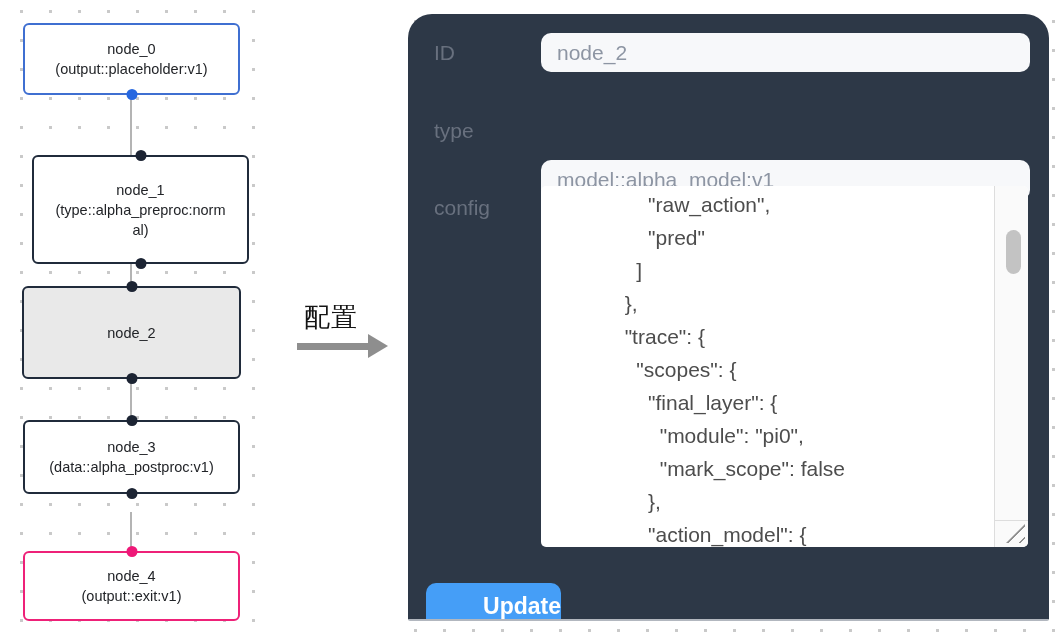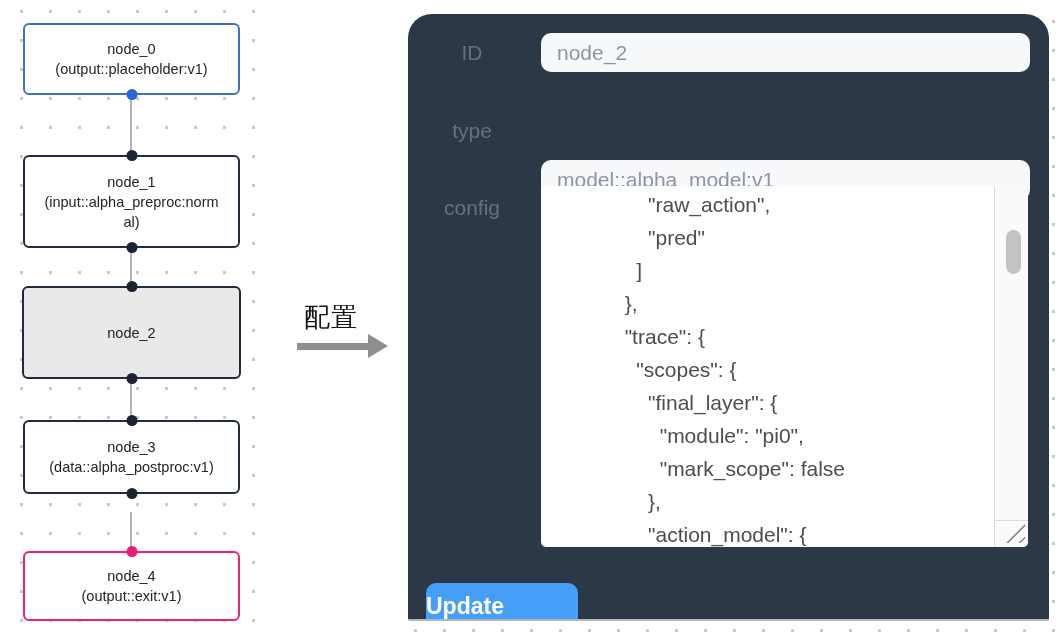--- a/index.html
+++ b/index.html
@@ -35,68 +35,68 @@
   .arrow-shaft { position: absolute; left: 297px; top: 343px; width: 73px; height: 7px;
     background: #8e8e8e; }
   .arrow-head { position: absolute; left: 368px; top: 334px; width: 0; height: 0;
     border-top: 12px solid transparent; border-bottom: 12px solid transparent;
     border-left: 20px solid #8e8e8e; }
 
   
   .panel { position: absolute; left: 13px; top: 14px; width: 641px; height: 607px;
     background: #2d3847; border-radius: 24px 24px 2px 2px; overflow: hidden;
     border-bottom: 2px solid #b2b7bf; }
-  .field-label { position: absolute; left: 0; width: 102px; text-align: center;
+  .field-label { position: absolute; left: 0; width: 102px; text-align: left;
     font-size: 21px; color: #68707e; padding-left: 26px; }
   .panel-input { position: absolute; left: 133px; width: 489px; background: #f7f8fa;
     border: none; outline: none; border-radius: 10px; font-size: 21px; color: #8d95a3;
     padding: 0 16px; font-family: "Liberation Sans", sans-serif; }
 
   .textarea-wrap { position: absolute; left: 133px; top: 172px; width: 487px; height: 361px;
     background: #ffffff; border-radius: 5px; overflow: hidden; }
   .config-text { font-family: "Liberation Sans", sans-serif; font-size: 21px;
     line-height: 33px; color: #4d4d4d; padding: 2px 40px 0 72px; white-space: pre; }
   .v-gutter { position: absolute; right: 0; top: 0; width: 34px; height: 334px;
     background: #fafafa; border-left: 1px solid #dddddd; }
   .v-thumb { position: absolute; right: 7px; top: 44px; width: 15px; height: 44px;
     background: #c3c3c3; border-radius: 8px; }
   .corner-box { position: absolute; right: 0; bottom: 0; width: 34px; height: 27px;
     background: #fafafa; border-left: 1px solid #dddddd; border-top: 1px solid #dddddd; }
   .resize-grip { position: absolute; right: 3px; bottom: 4px; width: 19px; height: 19px;
     background: repeating-linear-gradient(135deg, transparent 0, transparent 4px,
       #8f8f8f 4px, #8f8f8f 6px, transparent 6px, transparent 9px);
     clip-path: polygon(100% 0, 100% 100%, 0 100%); }
 
-  .update-btn { position: absolute; left: 18px; top: 569px; width: 152px; height: 46px;
+  .update-btn { position: absolute; left: 18px; top: 569px; width: 135px; height: 46px;
     background: #459ef7; border: none; border-radius: 10px; color: #ffffff;
-    font-size: 23px; font-weight: 600; line-height: 40px; text-align: left;
+    font-size: 23px; font-weight: 600; line-height: 40px; text-align: right;
     font-family: "Liberation Sans", sans-serif; cursor: pointer; }
 </style>
 </head>
 <body>
 
 <div class="canvas canvas-left">
 
   <div class="edge" style="top:95px;height:60px"></div>
   <div class="edge" style="top:248px;height:38px"></div>
   <div class="edge" style="top:379px;height:41px"></div>
   <div class="edge" style="top:512px;height:39px"></div>
 
   <div class="node node-input" style="left:23px;top:23px;width:217px;height:72px">
     <div class="node-text">
       <div>node_0</div>
       <div>(output::placeholder:v1)</div>
     </div>
     <span class="port port-bottom port-blue"></span>
   </div>
 
-  <div class="node" style="left:23px;top:155px;width:217px;height:93px">
+  <div class="node" style="left:32px;top:155px;width:217px;height:109px">
     <div class="node-text">
       <div>node_1</div>
-      <div>(input::alpha_preproc:normal)</div>
+      <div>(type::alpha_preproc:normal)</div>
     </div>
     <span class="port port-top"></span>
     <span class="port port-bottom"></span>
   </div>
 
   <div class="node node-selected" style="left:22px;top:286px;width:219px;height:93px">
     <div class="node-text">
       <div>node_2</div>
     </div>
     <span class="port port-top"></span>

